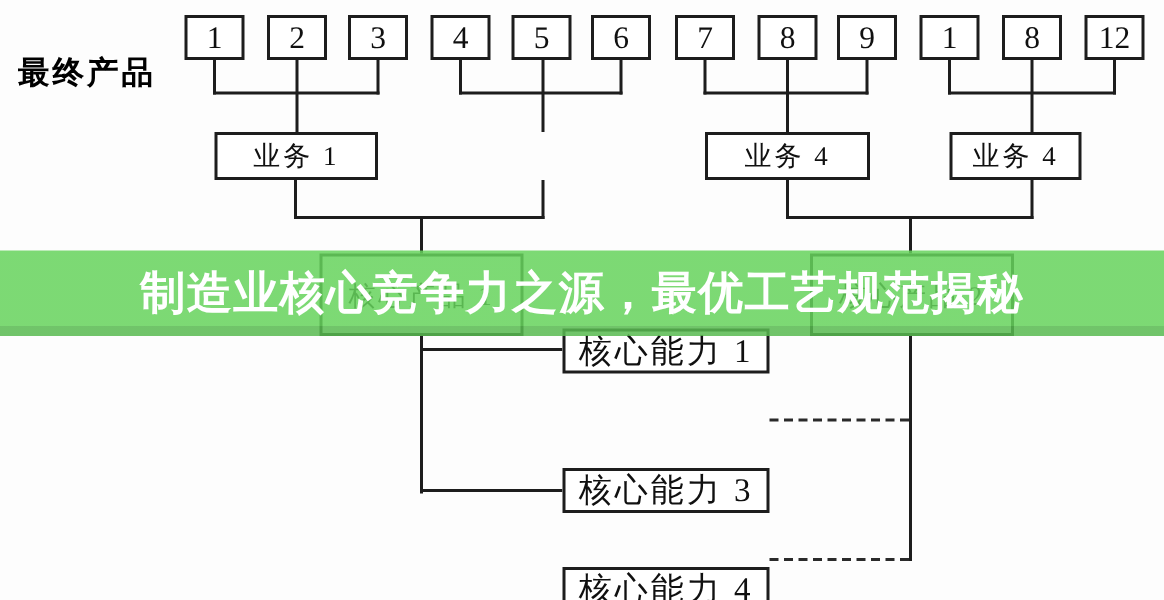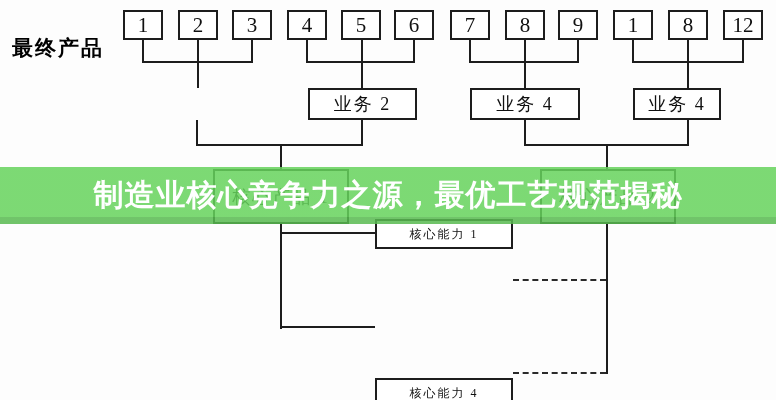--- a/index.html
+++ b/index.html
@@ -11,21 +11,21 @@
     position:absolute;left:8px;top:34px;width:100px;
     font-size:21px;font-weight:bold;letter-spacing:2px;color:#000000;text-align:center;
   }
   .box{
     position:absolute;background:#ffffff;border:2px solid #1d1d1d;box-sizing:border-box;
     display:flex;align-items:center;justify-content:center;color:#101010;
   }
   .nbox{width:40px;height:30px;top:10px;font-size:21px;}
   .bizbox{top:88px;height:32px;font-size:18px;letter-spacing:2px;}
   .cpbox{top:169px;height:55px;font-size:18px;letter-spacing:2px;}
-  .ccbox{left:375px;width:138px;height:30px;font-size:12px;letter-spacing:2px;text-align:center;}
+  .ccbox{left:375px;width:138px;height:30px;font-size:22px;letter-spacing:2px;text-align:center;}
   .vl{position:absolute;width:2px;background:#1d1d1d;}
   .hl{position:absolute;height:2px;background:#1d1d1d;}
   .hl.dash{background:none;height:0;border-top:2px dashed #2a2a2a;}
   .banner{
     position:absolute;left:0;top:167px;width:776px;height:57px;z-index:5;
     display:flex;align-items:center;justify-content:center;
     font-family:"DejaVu Sans","Liberation Sans",sans-serif;
     font-weight:800;font-size:30px;letter-spacing:1px;white-space:nowrap;
   }
 </style>
@@ -62,21 +62,21 @@
   <div class="vl" style="left:469px;top:40px;height:23px"></div>
   <div class="vl" style="left:577px;top:40px;height:23px"></div>
   <div class="hl" style="left:469px;top:61px;width:110px"></div>
   <div class="vl" style="left:524px;top:40px;height:48px"></div>
 
   <div class="vl" style="left:632px;top:40px;height:23px"></div>
   <div class="vl" style="left:742px;top:40px;height:23px"></div>
   <div class="hl" style="left:632px;top:61px;width:112px"></div>
   <div class="vl" style="left:687px;top:40px;height:48px"></div>
 
-  <div class="box bizbox" style="left:308px;width:109px">业务 2</div>
+  <div class="box bizbox" style="left:143px;width:109px">业务 1</div>
   <div class="box bizbox" style="left:470px;width:110px">业务 4</div>
   <div class="box bizbox" style="left:633px;width:88px">业务 4</div>
 
   <div class="vl" style="left:196px;top:120px;height:26px"></div>
   <div class="vl" style="left:361px;top:120px;height:26px"></div>
   <div class="hl" style="left:196px;top:144px;width:167px"></div>
   <div class="vl" style="left:280px;top:144px;height:26px"></div>
 
   <div class="vl" style="left:524px;top:120px;height:26px"></div>
   <div class="vl" style="left:687px;top:120px;height:26px"></div>
@@ -88,19 +88,20 @@
 
   <div class="vl" style="left:280px;top:224px;height:105px"></div>
   <div class="hl" style="left:280px;top:232px;width:95px"></div>
   <div class="hl" style="left:280px;top:326px;width:95px"></div>
 
   <div class="vl" style="left:606px;top:224px;height:150px"></div>
   <div class="hl dash" style="left:513px;top:279px;width:93px"></div>
   <div class="hl dash" style="left:513px;top:372px;width:93px"></div>
 
   <div class="box ccbox" style="top:219px">核心能力 1</div>
+  <div class="box ccbox" style="top:312px">核心能力 3</div>
   <div class="box ccbox" style="top:378px">核心能力 4</div>
 
   <div class="banner" style="background: linear-gradient(rgba(102, 211, 92, 0.85) 0px, rgba(102, 211, 92, 0.85) 88%, rgba(88, 186, 80, 0.85) 88%, rgba(88, 186, 80, 0.85) 100%); color: rgb(255, 255, 255);">
     <span>制造业核心竞争力之源，最优工艺规范揭秘</span>
   </div>
 
 </div>
 
 </body></html>

